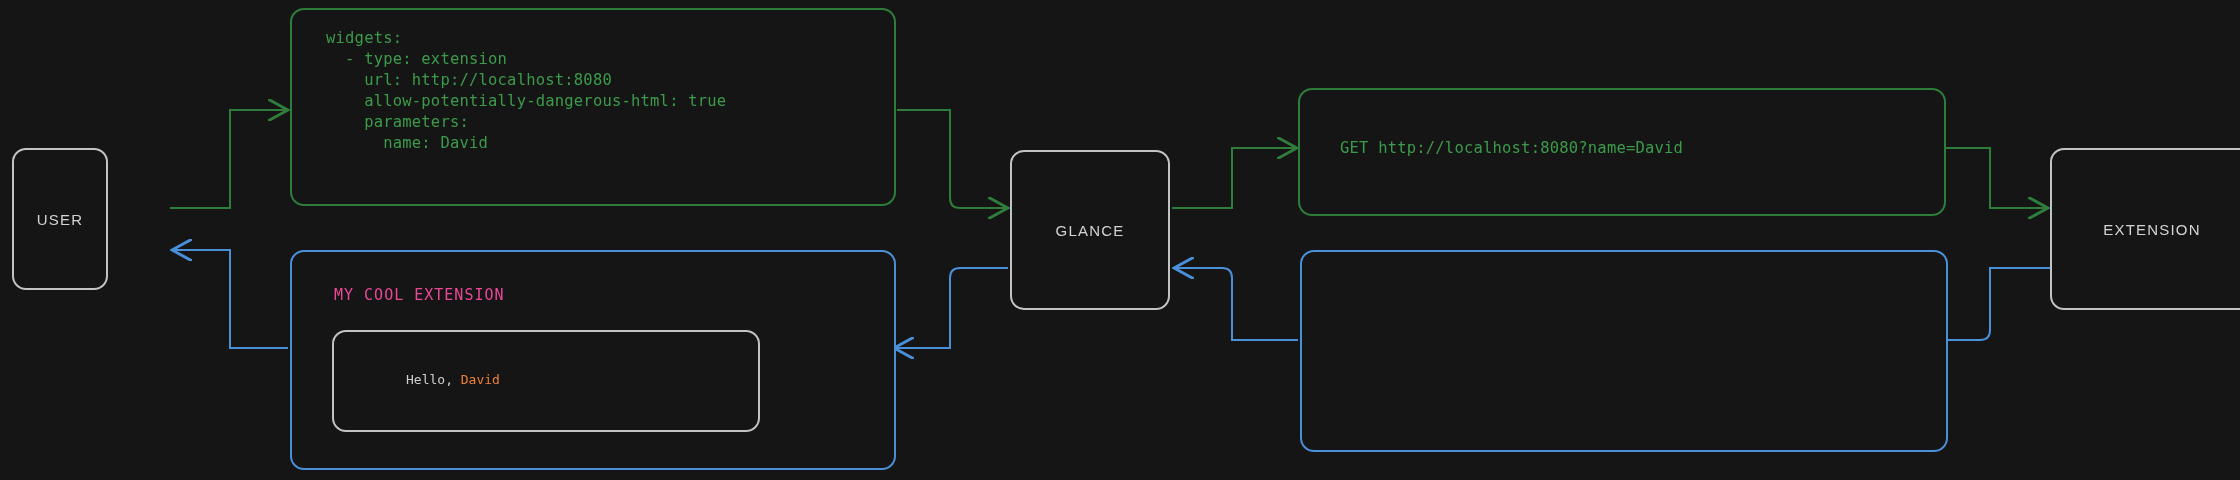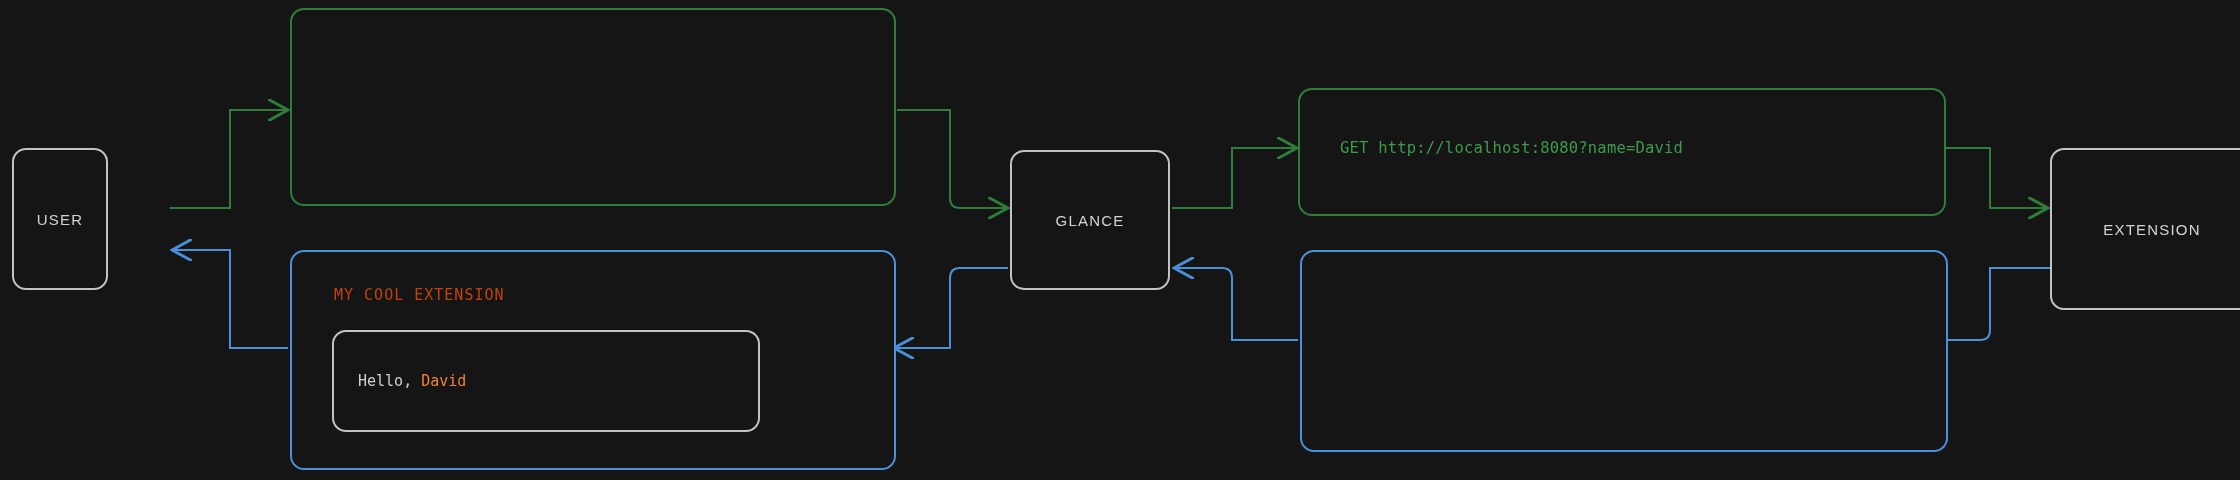--- a/index.html
+++ b/index.html
@@ -59,36 +59,37 @@
     letter-spacing: 0.2px;
   }
   .code.green { color: #3c9b4a; }
   .code.blue  { color: #4a90d9; }
 
   .widget-title {
     position: absolute;
     font-family: "DejaVu Sans Mono", "Liberation Mono", monospace;
     font-size: 15px;
     letter-spacing: 1px;
-    color: #c2410c;
+    color: #ec4899;
     white-space: nowrap;
   }
   .widget-body {
     position: absolute;
     box-sizing: border-box;
     border: 2px solid #c3c3c3;
     border-radius: 14px;
     background: #151515;
   }
   .widget-text {
     position: absolute;
     white-space: pre;
     font-family: "DejaVu Sans Mono", "Liberation Mono", monospace;
-    font-size: 15px;
+    font-size: 13px;
     color: #cfcfcf;
+    margin-left: 48px;
   }
   .accent { color: #f0803c; }
 </style>
 </head>
 <body>
 
 <div id="canvas">
 
   <svg id="edges" viewBox="0 0 2240 480" width="2240" height="480" xmlns="http://www.w3.org/2000/svg">
     <defs>
@@ -117,29 +118,35 @@
       <path stroke="#4a90d9" marker-end="url(#arrow-blue-r)" d="M 1008 268 L 960 268 Q 950 268 950 278 L 950 348 L 894 348"></path>
 
       <path stroke="#4a90d9" marker-end="url(#arrow-blue-r)" d="M 288 348 L 230 348 L 230 250 L 172 250"></path>
     </g>
   </svg>
 
   <div class="node" style="left:12px; top:148px; width:96px; height:142px;">
     <span class="node-label">USER</span>
   </div>
 
-  <div class="node" style="left:1010px; top:150px; width:160px; height:140px;text-align:center;">
+  <div class="node" style="left:1010px; top:150px; width:160px; height:160px;text-align:center;">
     <span class="node-label">GLANCE</span>
   </div>
 
   <div class="node" style="left:2050px; top:148px; width:204px; height:162px;">
     <span class="node-label">EXTENSION</span>
   </div>
 
   <div class="msgbox green" style="left:290px; top:8px; width:606px; height:198px;"></div>
+  <div class="code green" style="left:326px; top:28px;">widgets:
+  - type: extension
+    url: http://localhost:8080
+    allow-potentially-dangerous-html: true
+    parameters:
+      name: David</div>
 
   <div class="msgbox green" style="left:1298px; top:88px; width:648px; height:128px;"></div>
   <div class="code green" style="left:1340px; top:138px;">GET http://localhost:8080?name=David</div>
 
   <div class="msgbox blue" style="left:1300px; top:250px; width:648px; height:202px;"></div>
 
   <div class="msgbox blue" style="left:290px; top:250px; width:606px; height:220px;"></div>
   <div class="widget-title" style="left:334px; top:286px;">MY COOL EXTENSION</div>
   <div class="widget-body" style="left:332px; top:330px; width:428px; height:102px;"></div>
   <div class="widget-text" style="left:358px; top:372px;"><span>Hello, </span><span class="accent">David</span></div>

